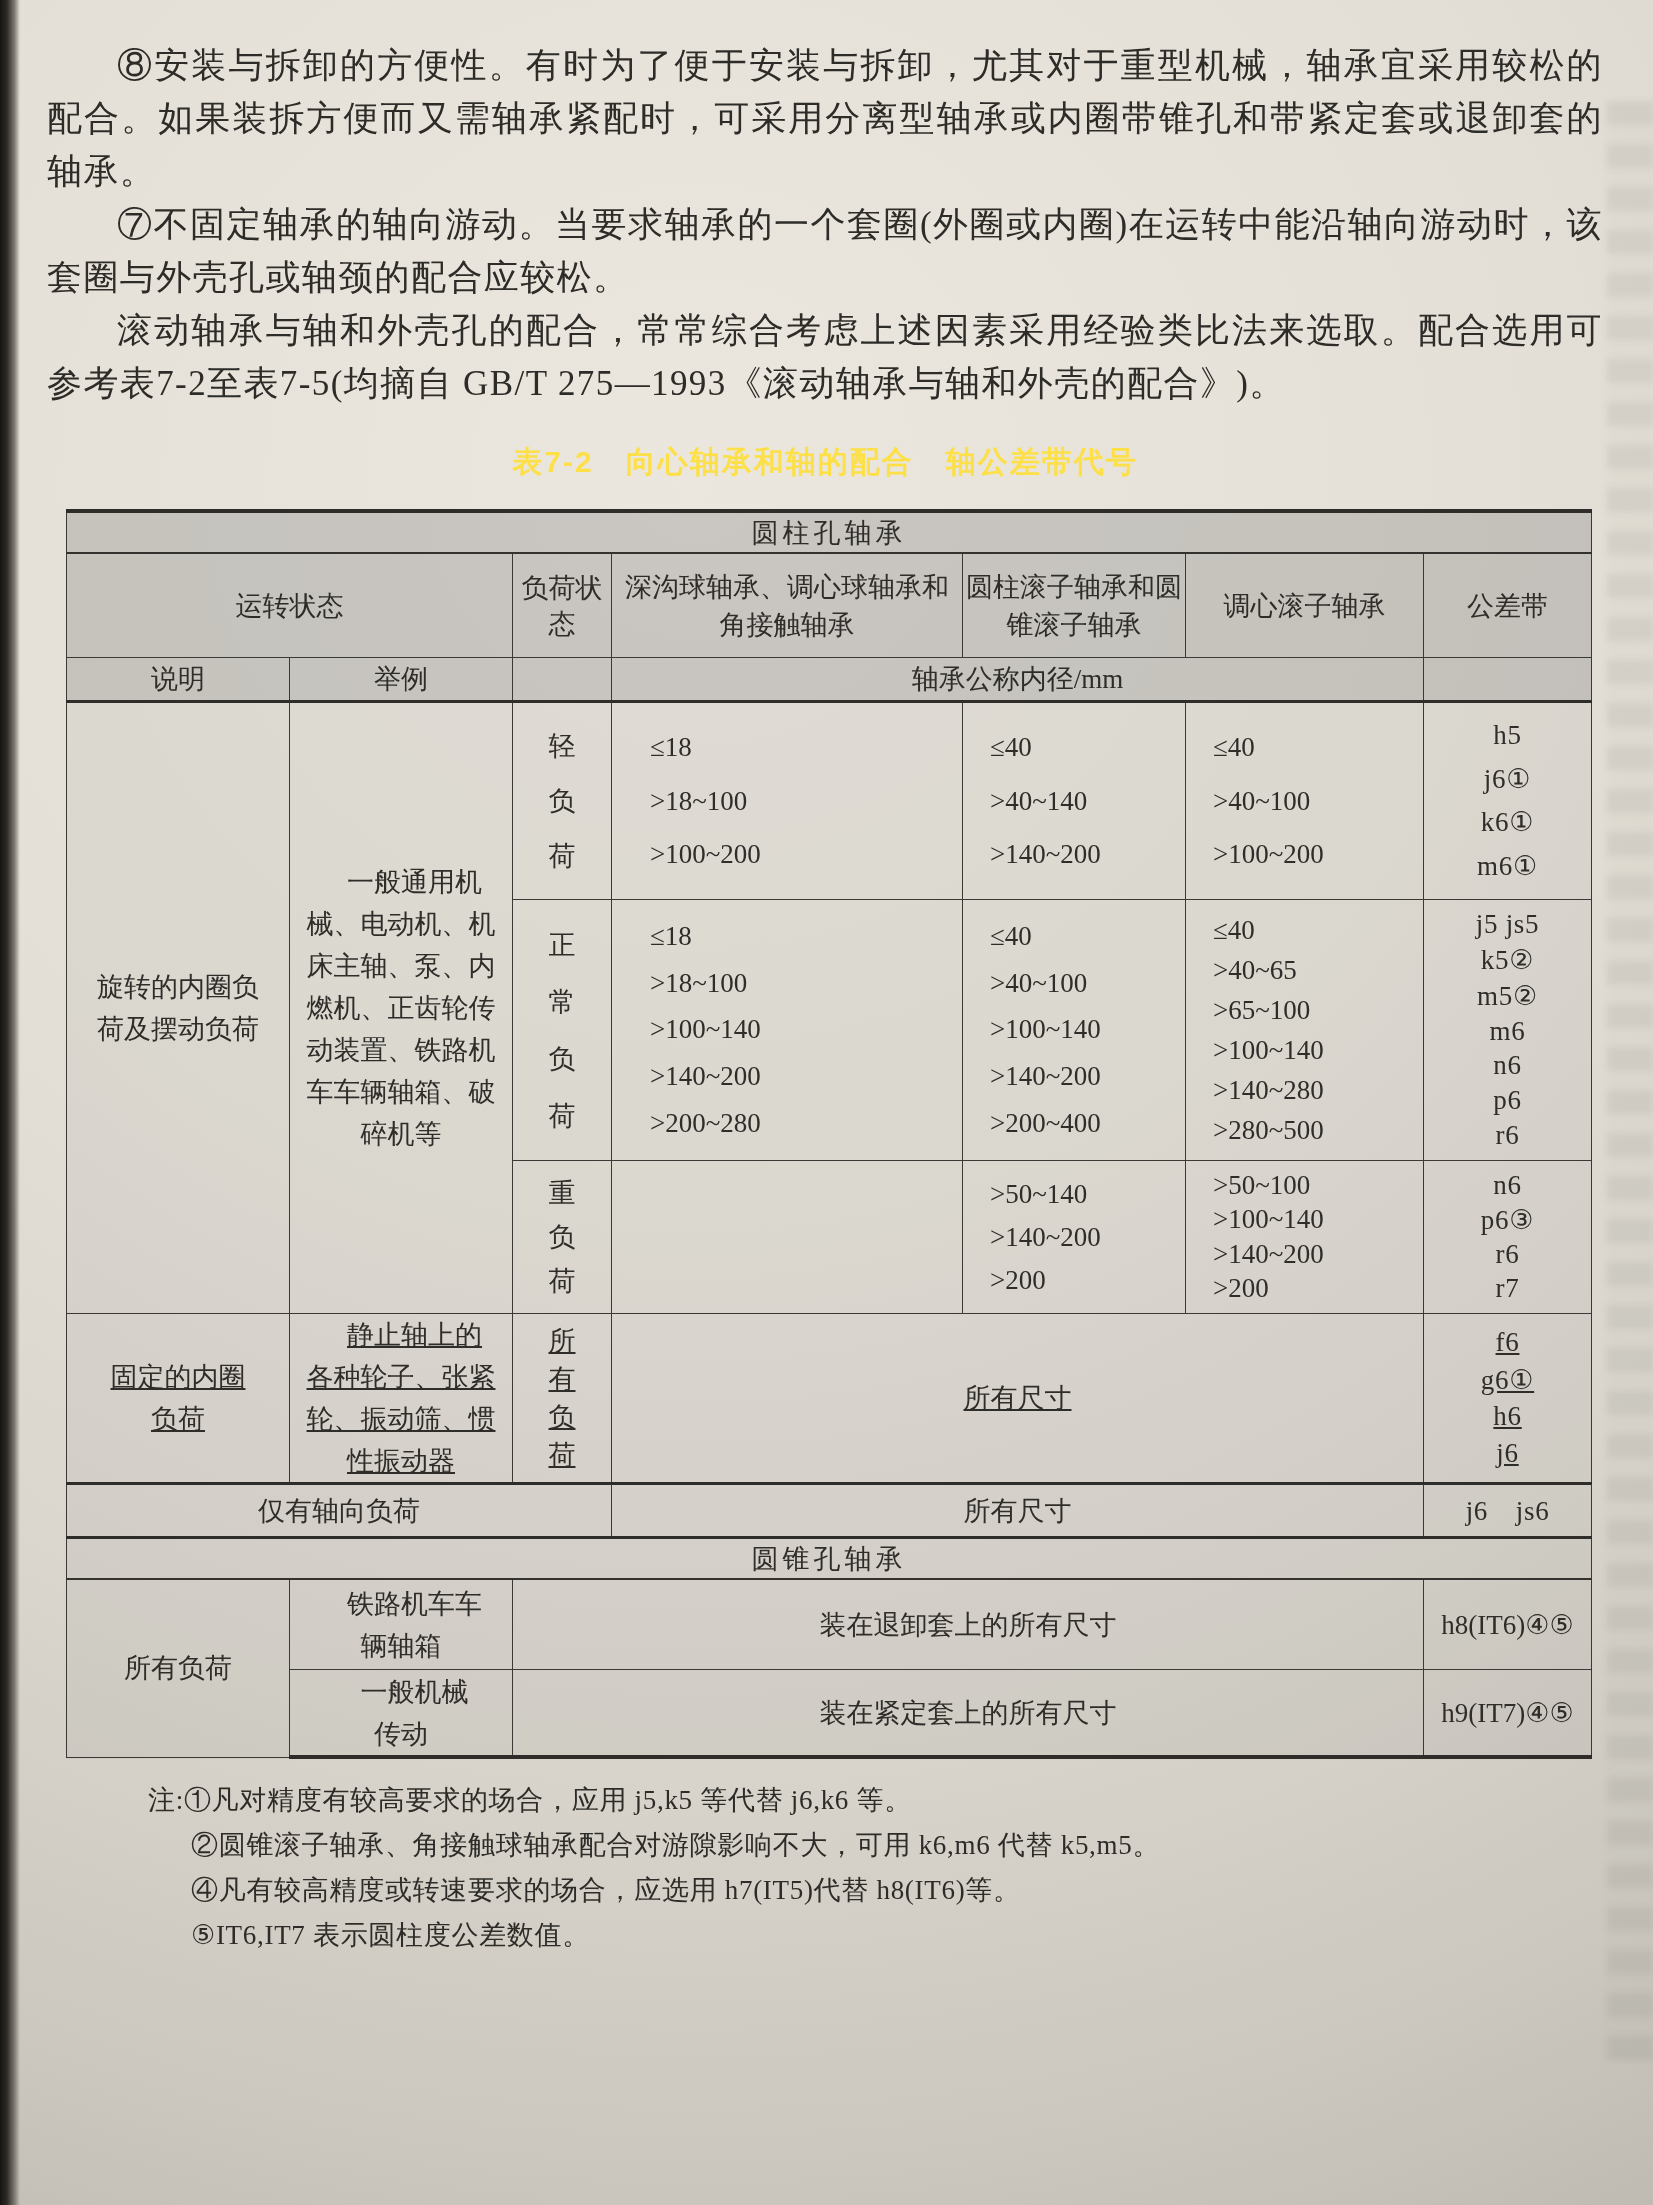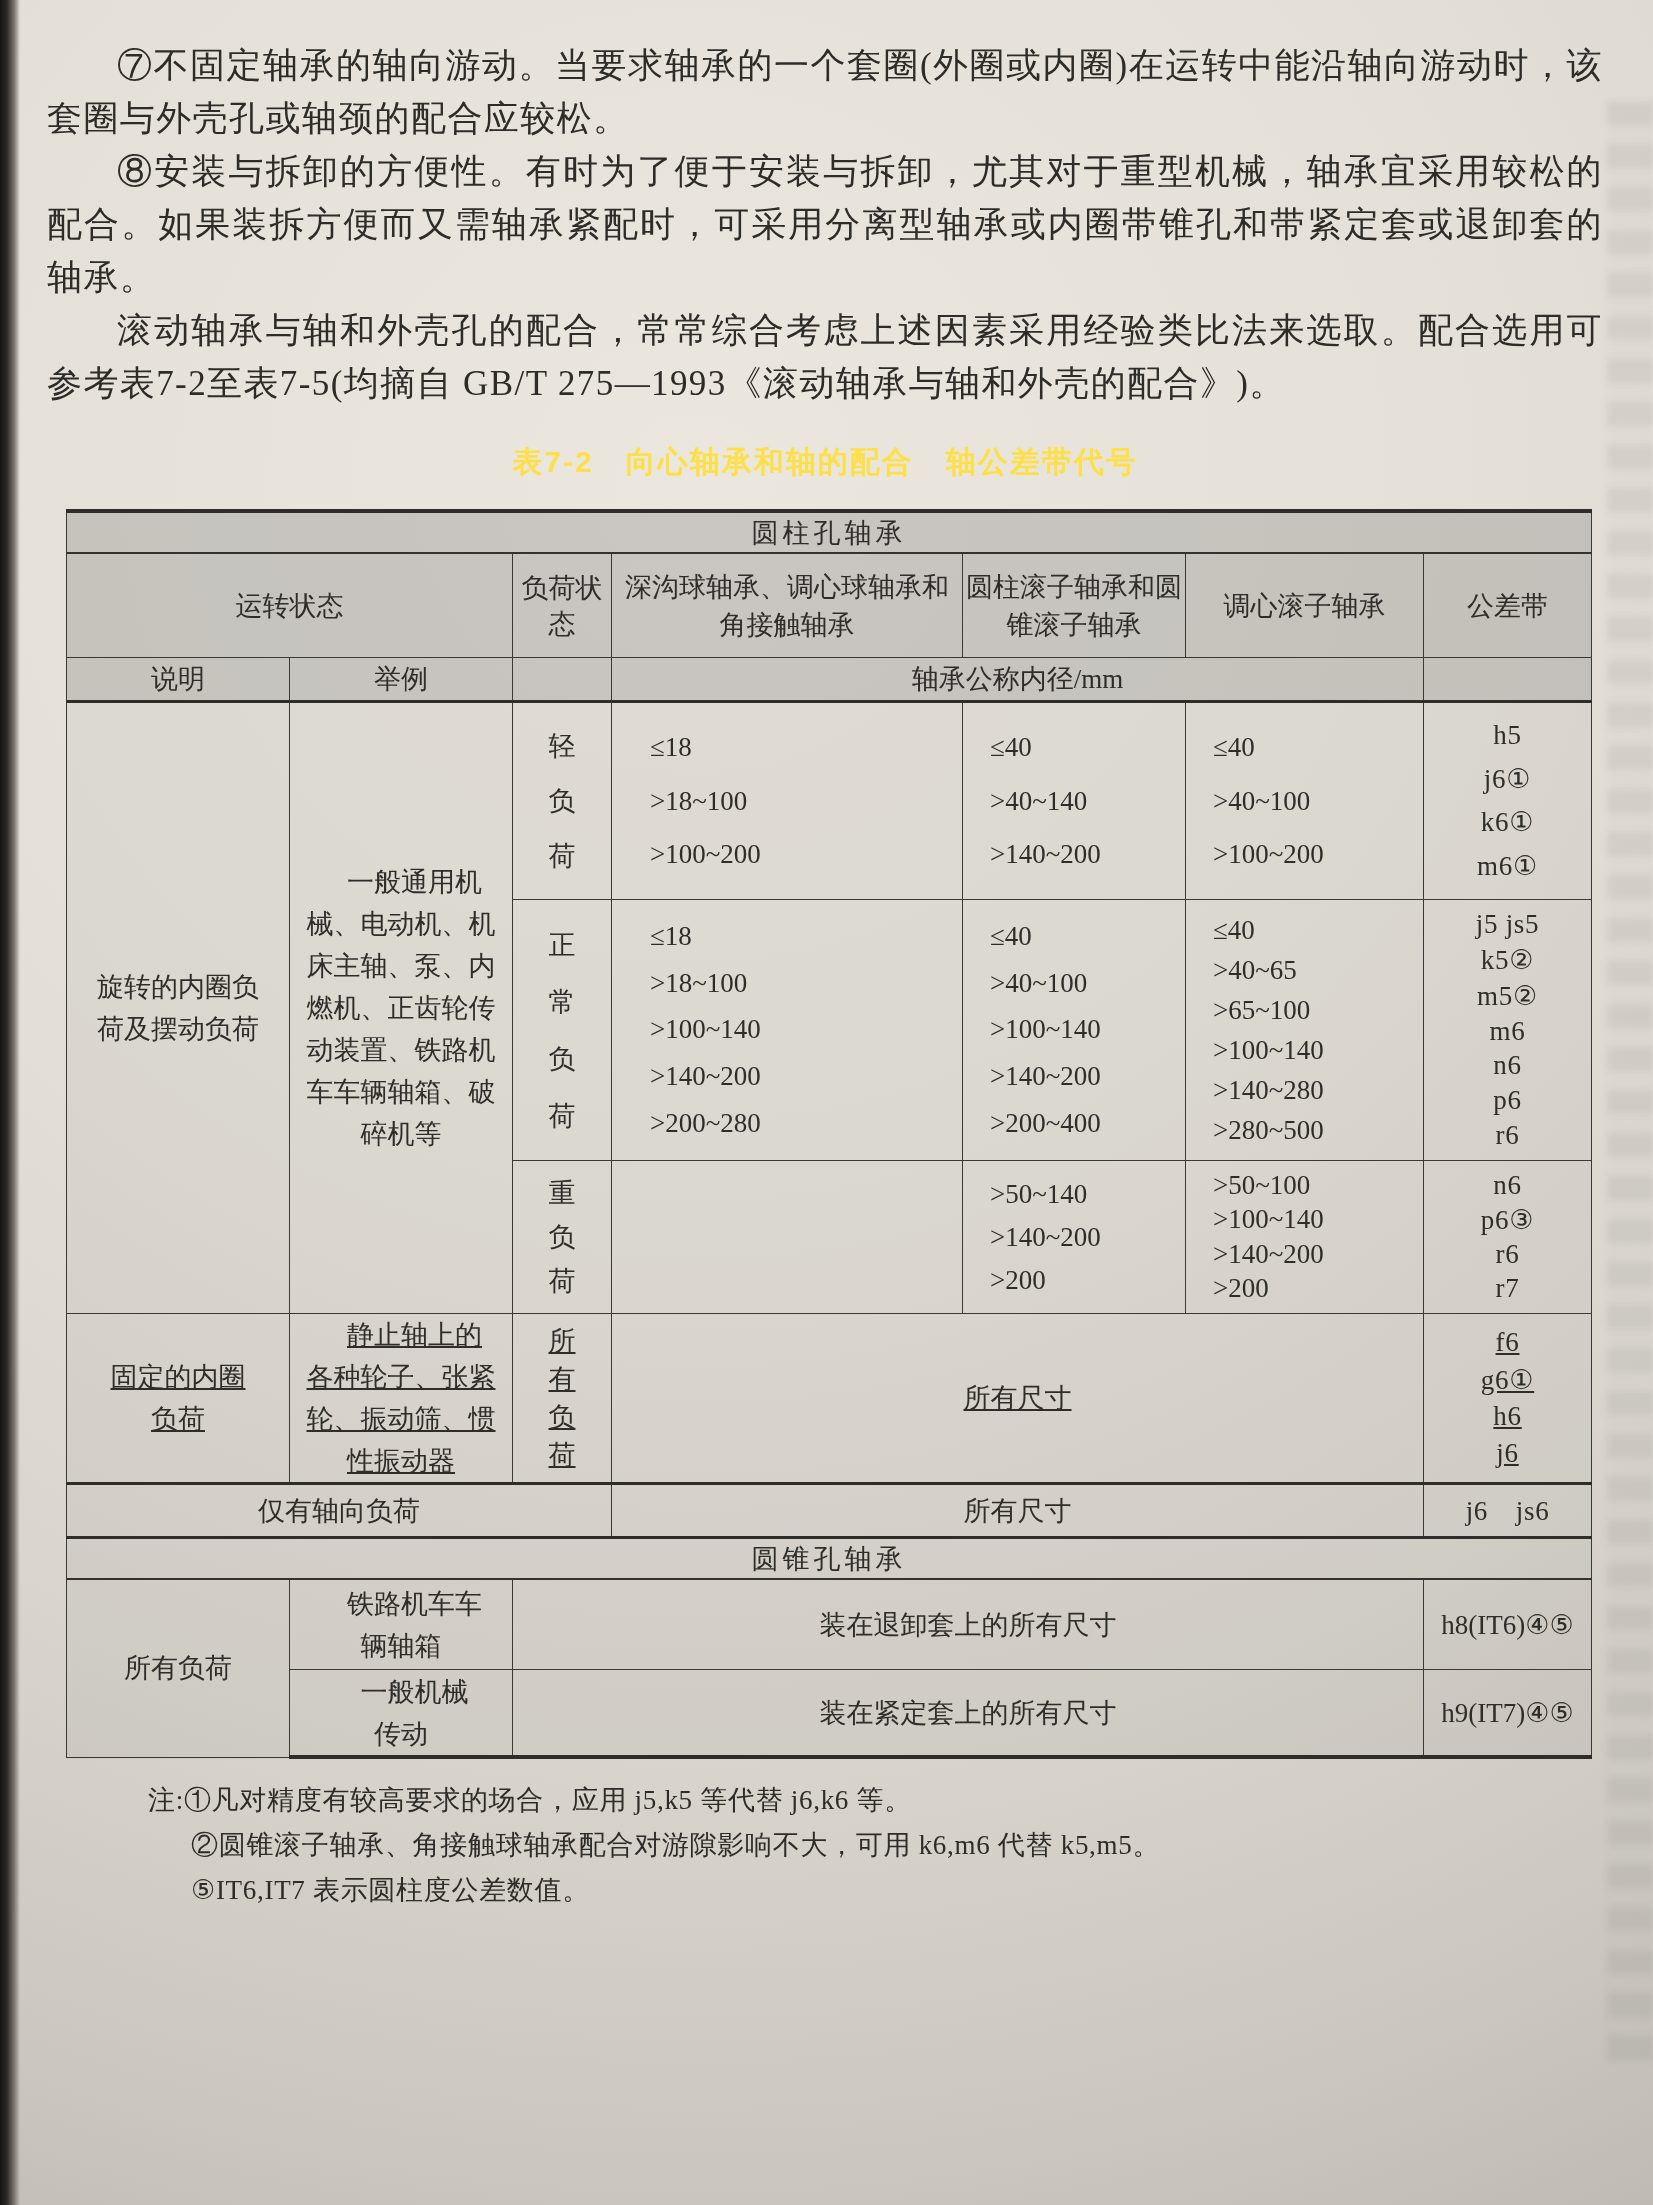--- a/index.html
+++ b/index.html
@@ -80,22 +80,22 @@
 </style>
 </head>
 <body>
 
 <div class="photo"></div>
 <div class="binding-edge"></div>
 <div class="ghost-strip"></div>
 
 <div class="content">
 
+  <p class="para indent">⑧安装与拆卸的方便性。有时为了便于安装与拆卸，尤其对于重型机械，轴承宜采用较松的配合。如果装拆方便而又需轴承紧配时，可采用分离型轴承或内圈带锥孔和带紧定套或退卸套的轴承。</p>
   <p class="para indent">⑦不固定轴承的轴向游动。当要求轴承的一个套圈(外圈或内圈)在运转中能沿轴向游动时，该套圈与外壳孔或轴颈的配合应较松。</p>
-  <p class="para indent">⑧安装与拆卸的方便性。有时为了便于安装与拆卸，尤其对于重型机械，轴承宜采用较松的配合。如果装拆方便而又需轴承紧配时，可采用分离型轴承或内圈带锥孔和带紧定套或退卸套的轴承。</p>
   <p class="para indent">滚动轴承与轴和外壳孔的配合，常常综合考虑上述因素采用经验类比法来选取。配合选用可参考表7-2至表7-5(均摘自 GB/T 275—1993《滚动轴承与轴和外壳的配合》)。</p>
 
   <div class="tbl-title">表7-2　向心轴承和轴的配合　轴公差带代号</div>
 
   <table class="fit">
     <colgroup>
       <col style="width:223px">
         <col style="width:223px">
         <col style="width:99px">
       <col style="width:351px">
@@ -324,17 +324,18 @@
         </td>
         <td colspan="4">装在紧定套上的所有尺寸</td>
         <td class="taper-tol">h9(IT7)④⑤</td>
       </tr>
     </tbody>
   </table>
 
   <div class="notes">
       <div>注:①凡对精度有较高要求的场合，应用 j5,k5 等代替 j6,k6 等。</div>
       <div>②圆锥滚子轴承、角接触球轴承配合对游隙影响不大，可用 k6,m6 代替 k5,m5。</div>
+      <div>④凡有较高精度或转速要求的场合，应选用 h7(IT5)代替 h8(IT6)等。</div>
       <div>⑤IT6,IT7 表示圆柱度公差数值。</div>
     </div>
 
 </div>
 
 
 </body></html>

